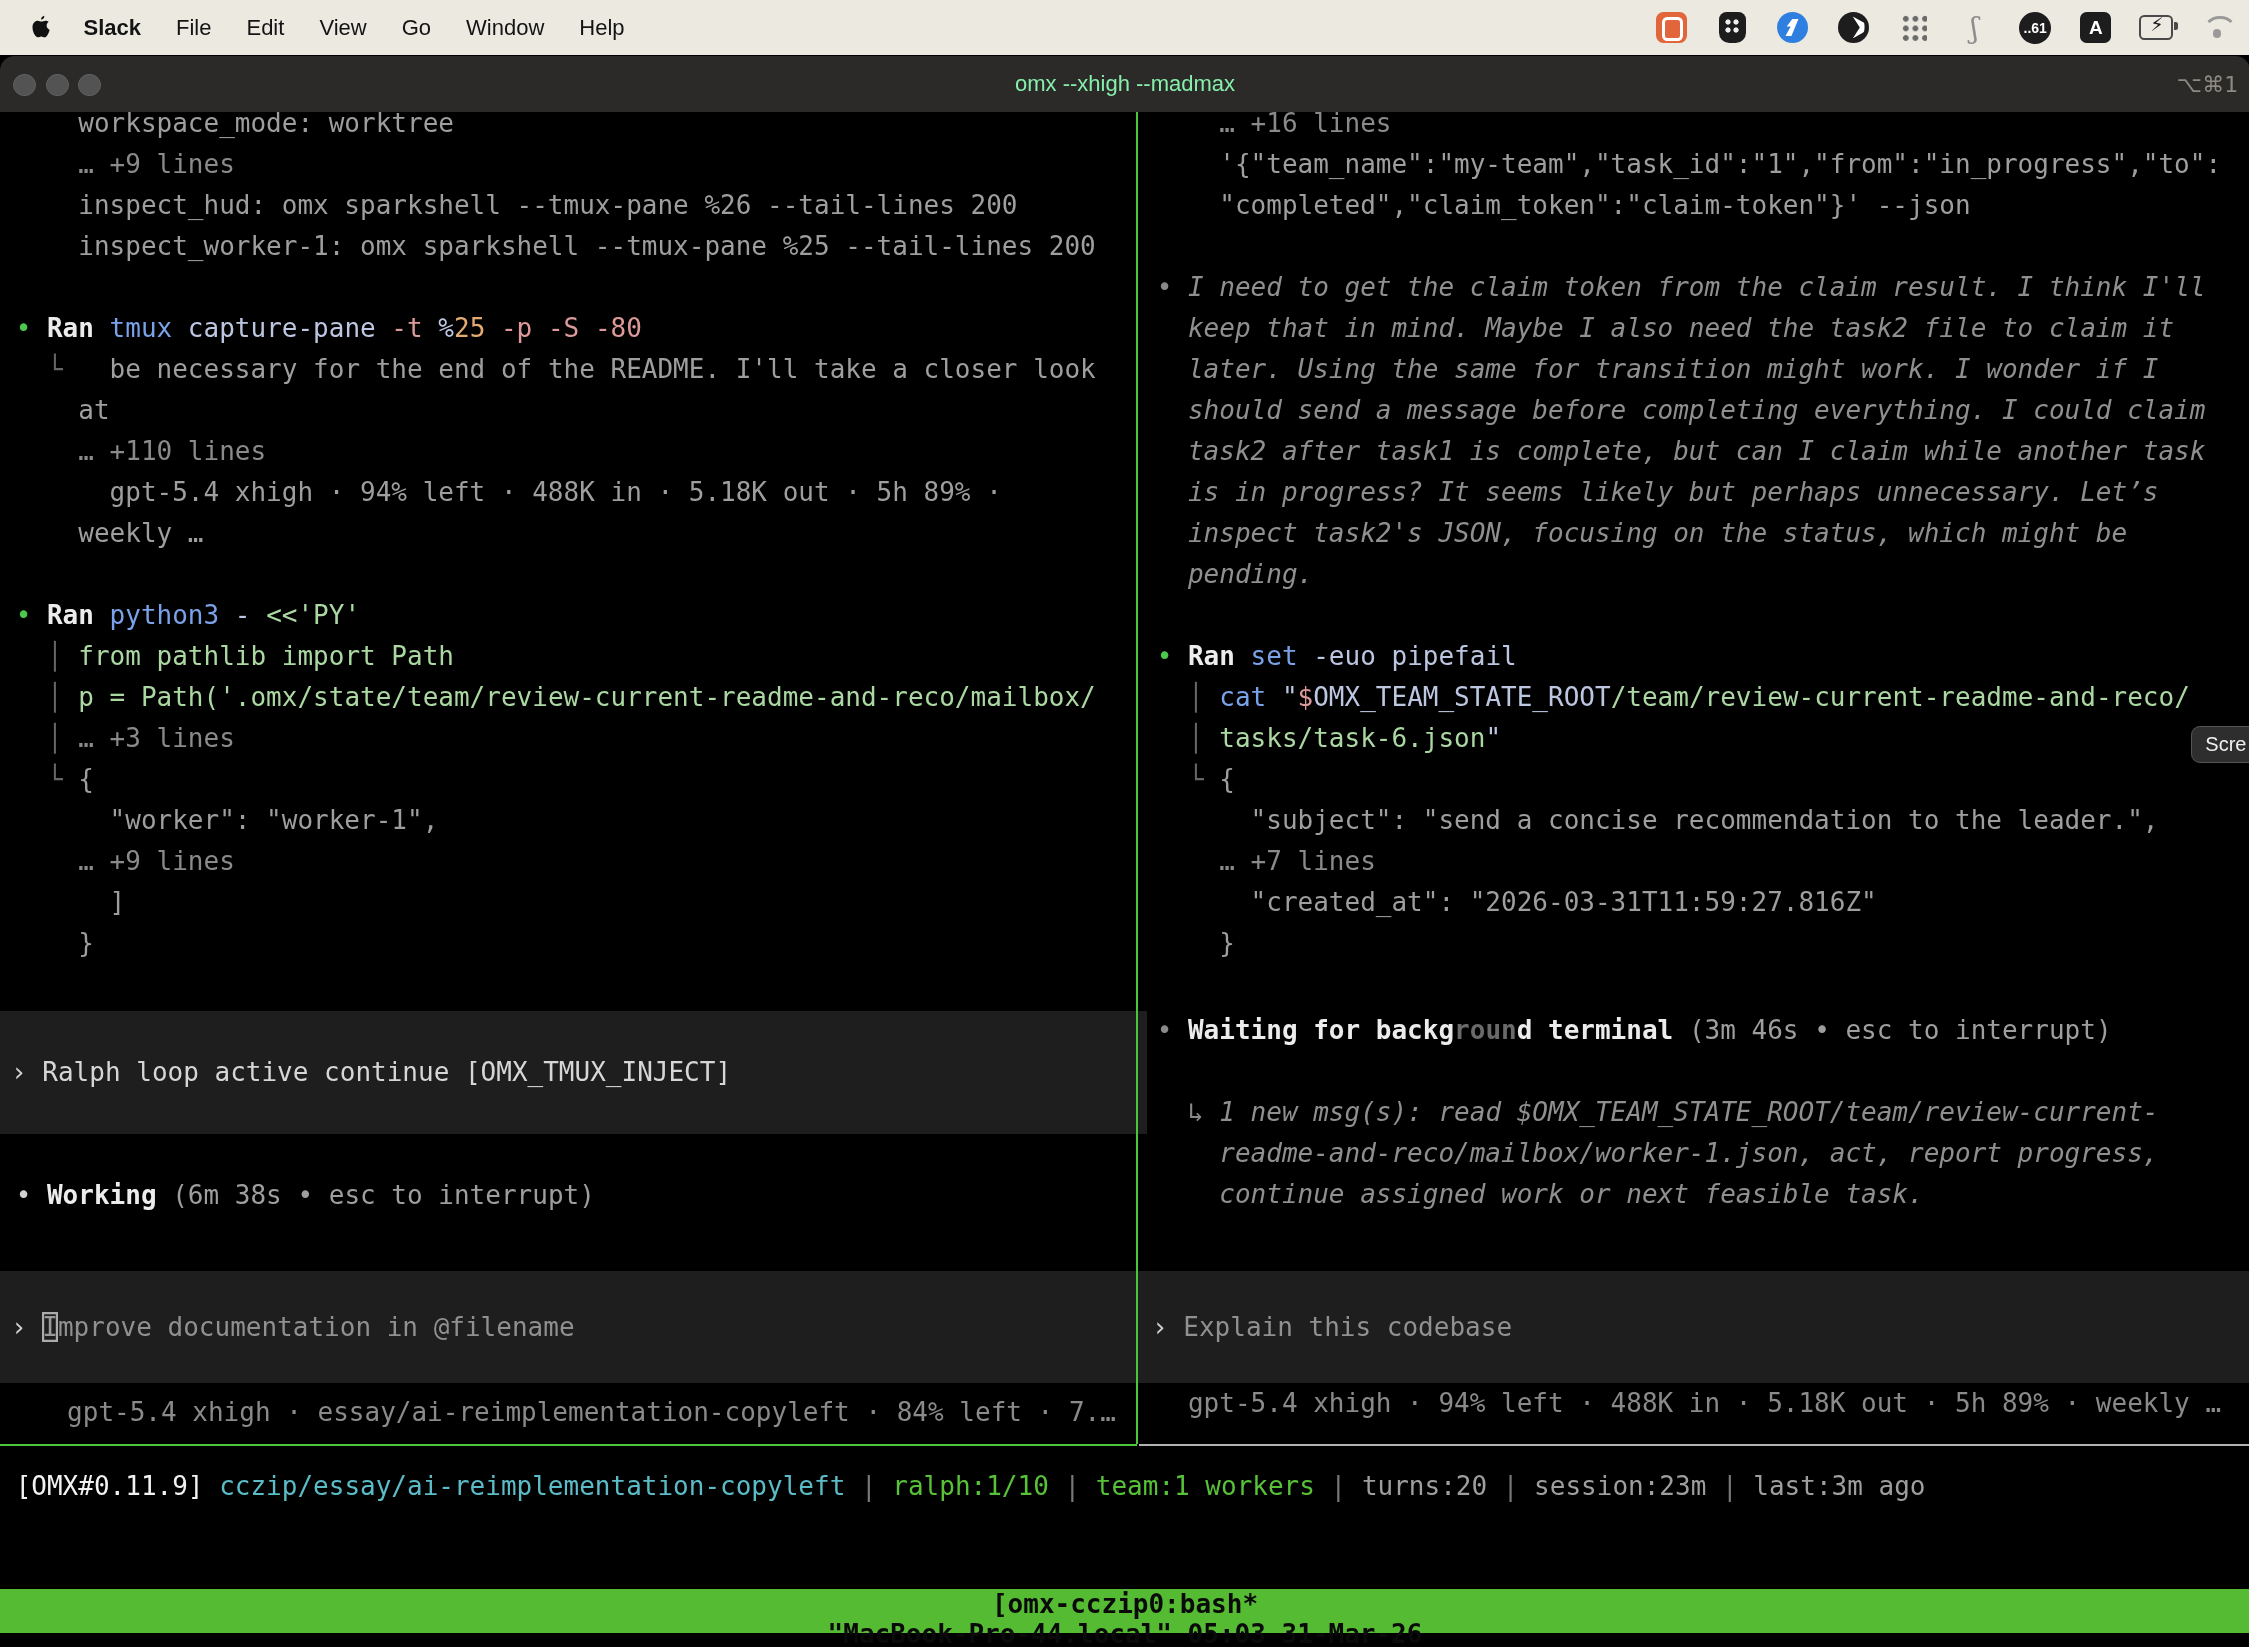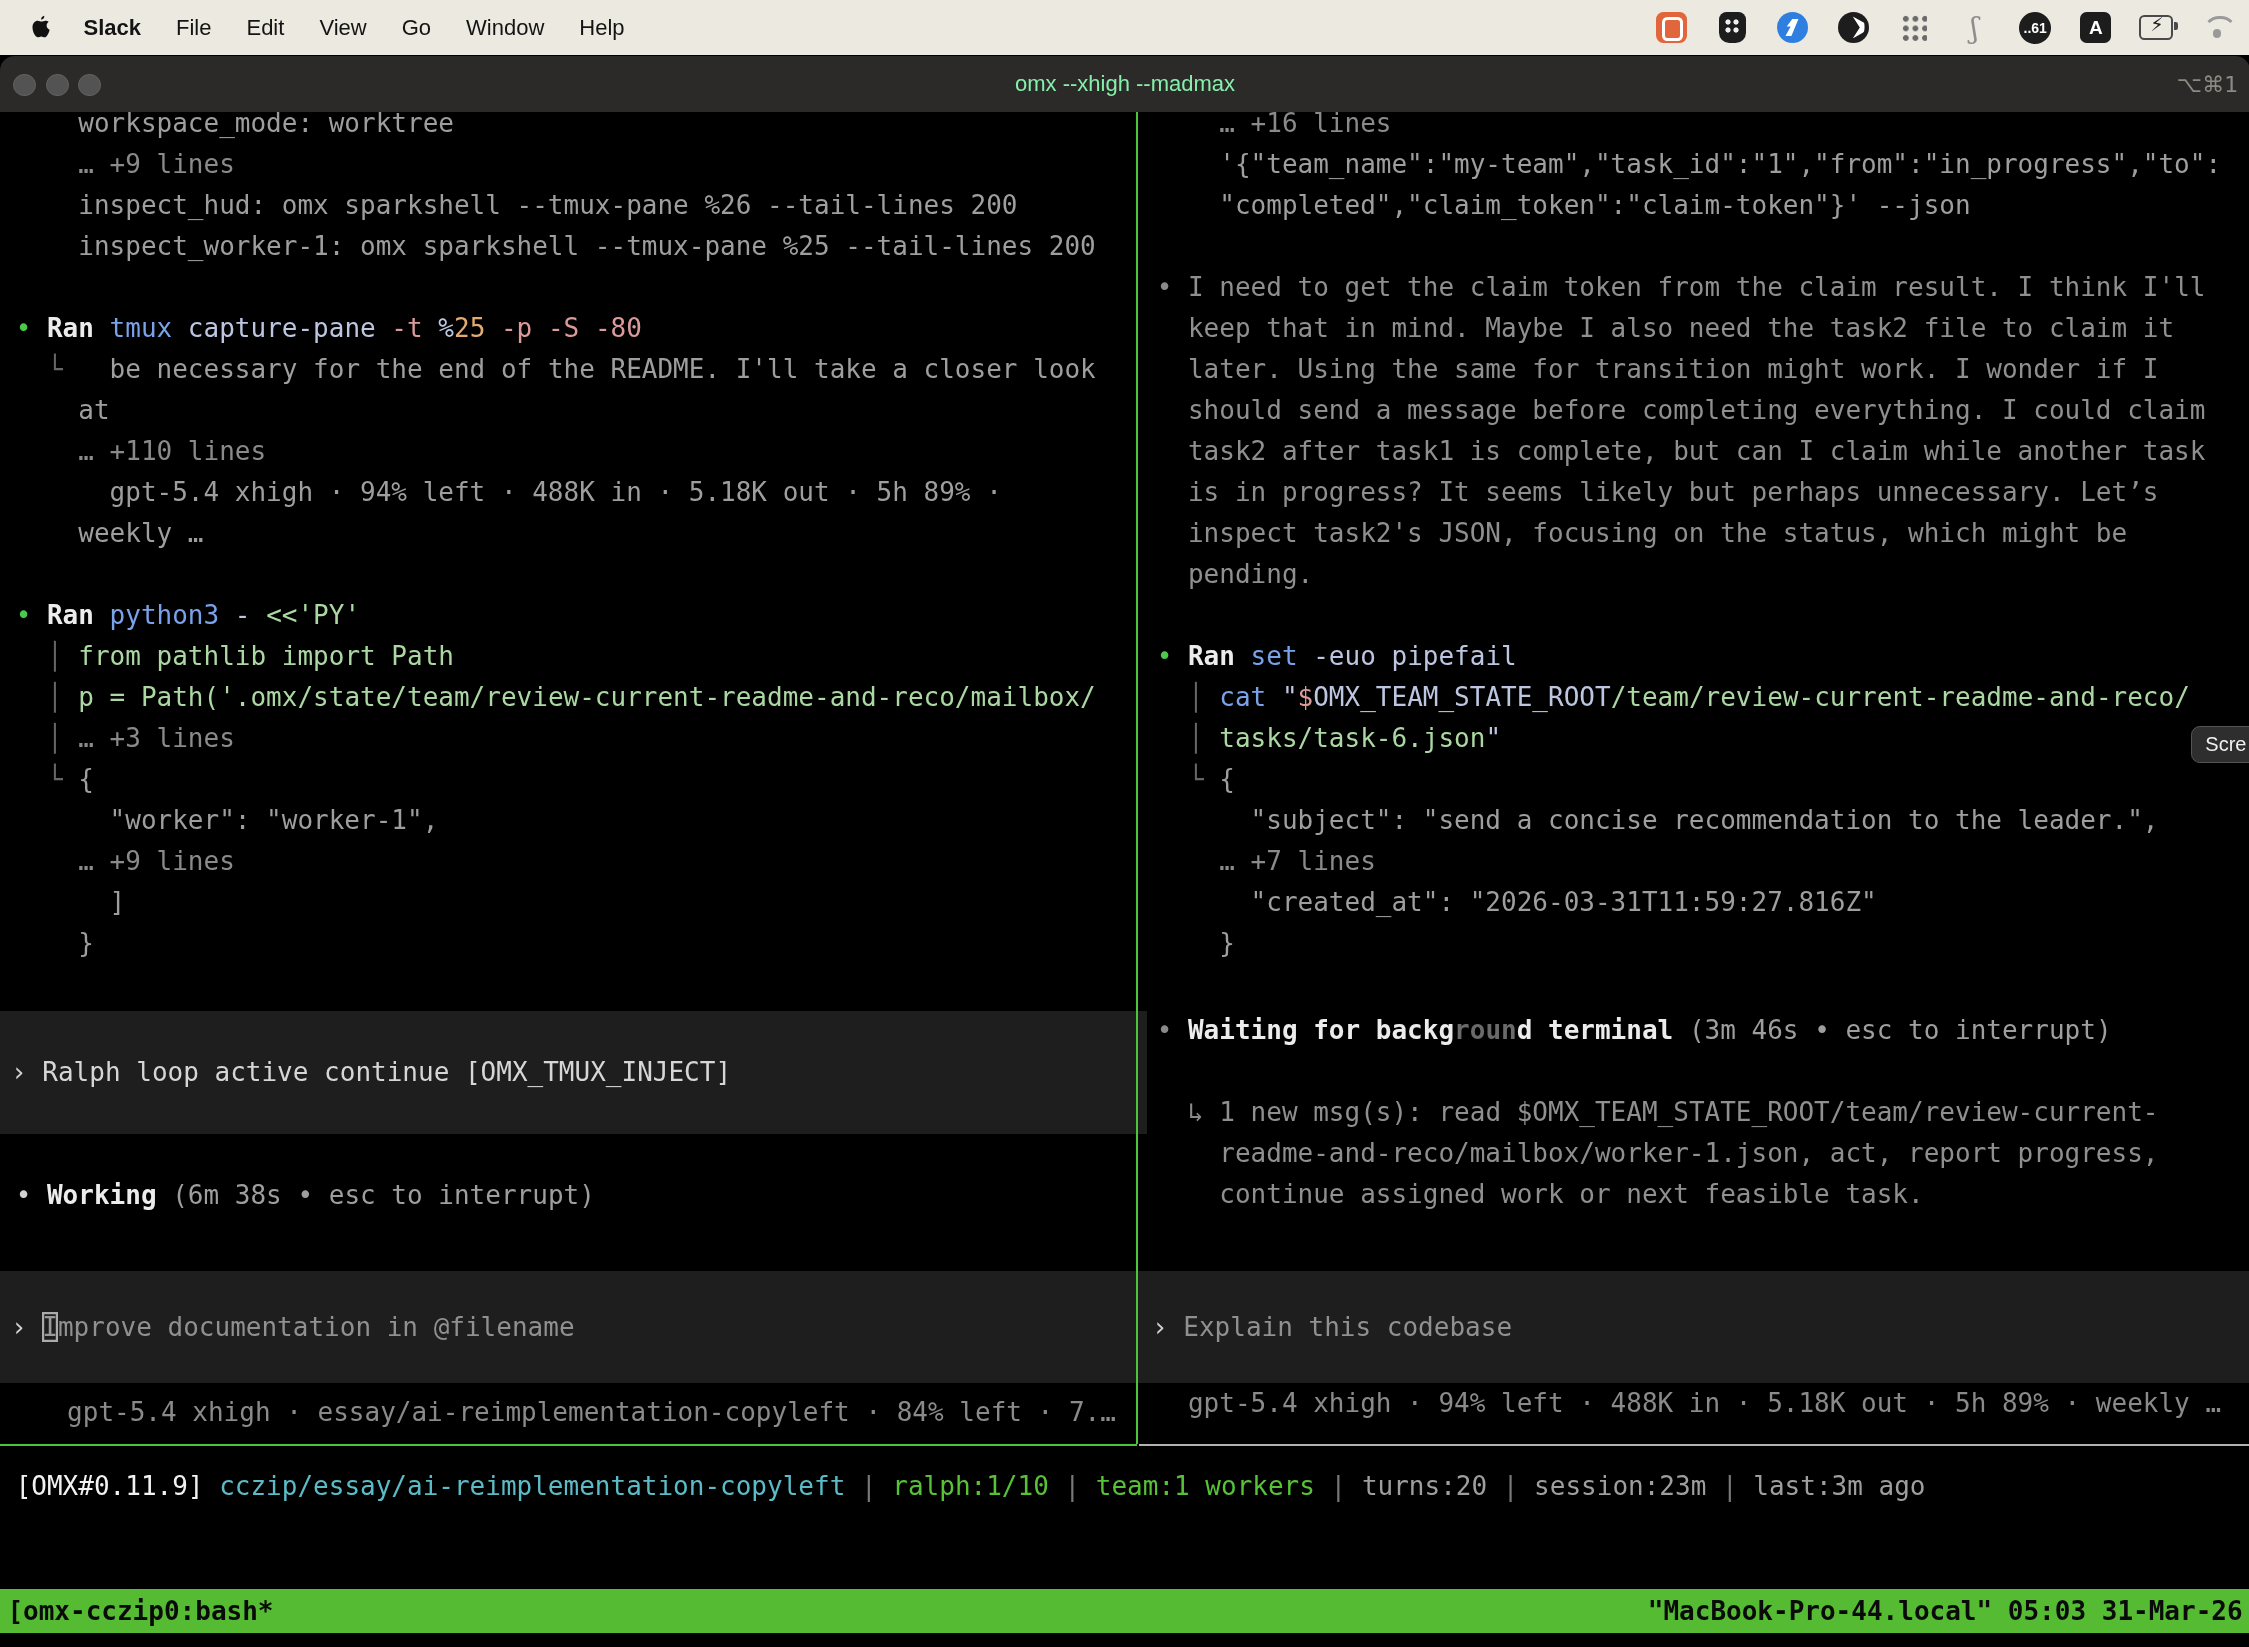--- a/index.html
+++ b/index.html
@@ -57,29 +57,29 @@
   .lines .ln, .ln{white-space:pre;font-size:26px;line-height:41px;height:41px;}
   .lpane{left:0;width:1136px;overflow:hidden;}
   .rpane{left:1141px;width:1109px;overflow:hidden;}
   .vdiv{position:absolute;left:1136px;top:56px;width:2.2px;height:1332px;background:#4cc43c;}
   .hline-l{position:absolute;left:0;top:1388px;width:1137px;height:2.2px;background:#4cc43c;}
   .hline-r{position:absolute;left:1139px;top:1388px;width:1111px;height:2.2px;background:#b2b2b2;}
   .band{background:#1e1e1e;display:flex;align-items:center;padding-left:11px;}
   
   .s-out{color:#9e9e9e}.s-dim{color:#8a8a8a}.s-b{color:#ececec;font-weight:bold}
   .s-dot{color:#4ac94a}.s-cmd{color:#7aa2e8}.s-sub{color:#bcc6e0}.s-flag{color:#dc9a9a}
-  .s-num{color:#e3ab72}.s-code{color:#abd8a2}.s-th{color:#8f8f8f;}
+  .s-num{color:#e3ab72}.s-code{color:#abd8a2}.s-th{color:#8f8f8f;font-style:italic}
   .s-gl{color:#666}.s-pr{color:#d2d2d2}.s-ph{color:#909090}.s-wt{color:#d6d6d6}
   .s-shim{color:#6a6a6a;font-weight:bold}.s-g{color:#57c238}.s-cy{color:#5bbcc8}
   .s-sep{color:#787878}.s-hudb{color:#f2f2f2;font-weight:normal}
   .s-cur{color:#9a9a9a;box-shadow:inset 0 0 0 2.2px #ababab;}
   
   .tmuxbar{position:absolute;left:0;top:1533px;width:2250px;height:44px;background:#55bb33;
            display:flex;align-items:center;justify-content:space-between;padding:0 7.4px;box-sizing:border-box;
-           color:#0a0a0a;font-size:26px;font-weight:bold;white-space:pre;}
+           color:#0a0a0a;font-size:26px;font-weight:bold;white-space:pre;flex-direction:column;}
   
   .shotov{position:absolute;left:2191px;top:726px;width:96px;height:35px;background:#2e2e2e;
           border:1.5px solid #555;border-radius:8.9px;display:flex;align-items:center;padding-left:13.3px;
           color:#f0f0f0;font-size:20px;font-family:"Liberation Sans","DejaVu Sans",sans-serif;}
 </style>
 </head>
 <body>
 
 <div class="screen">
 

